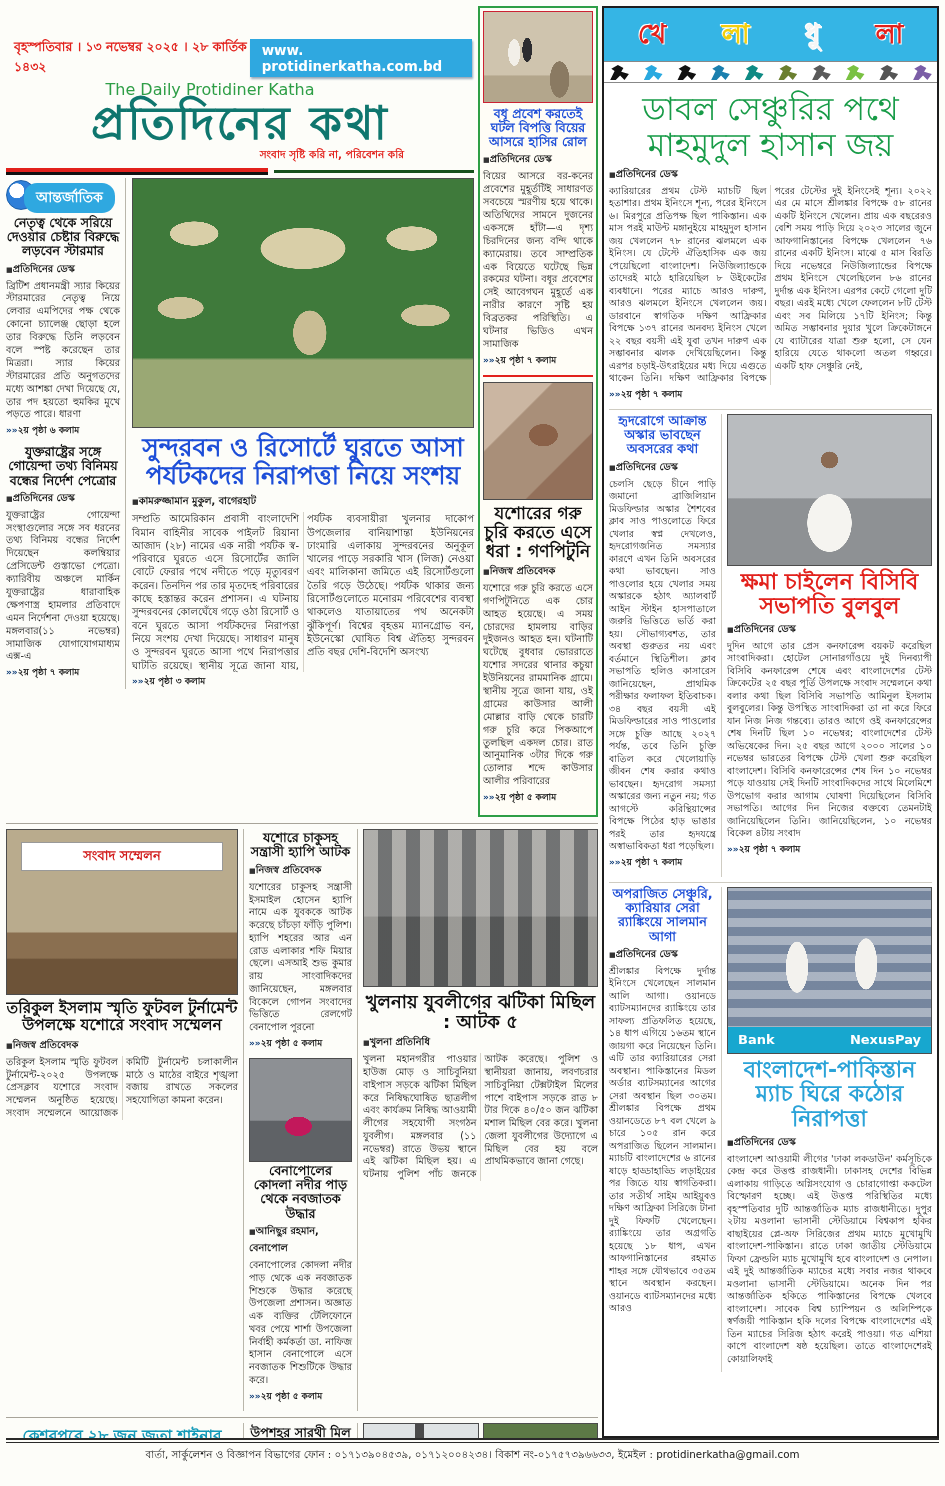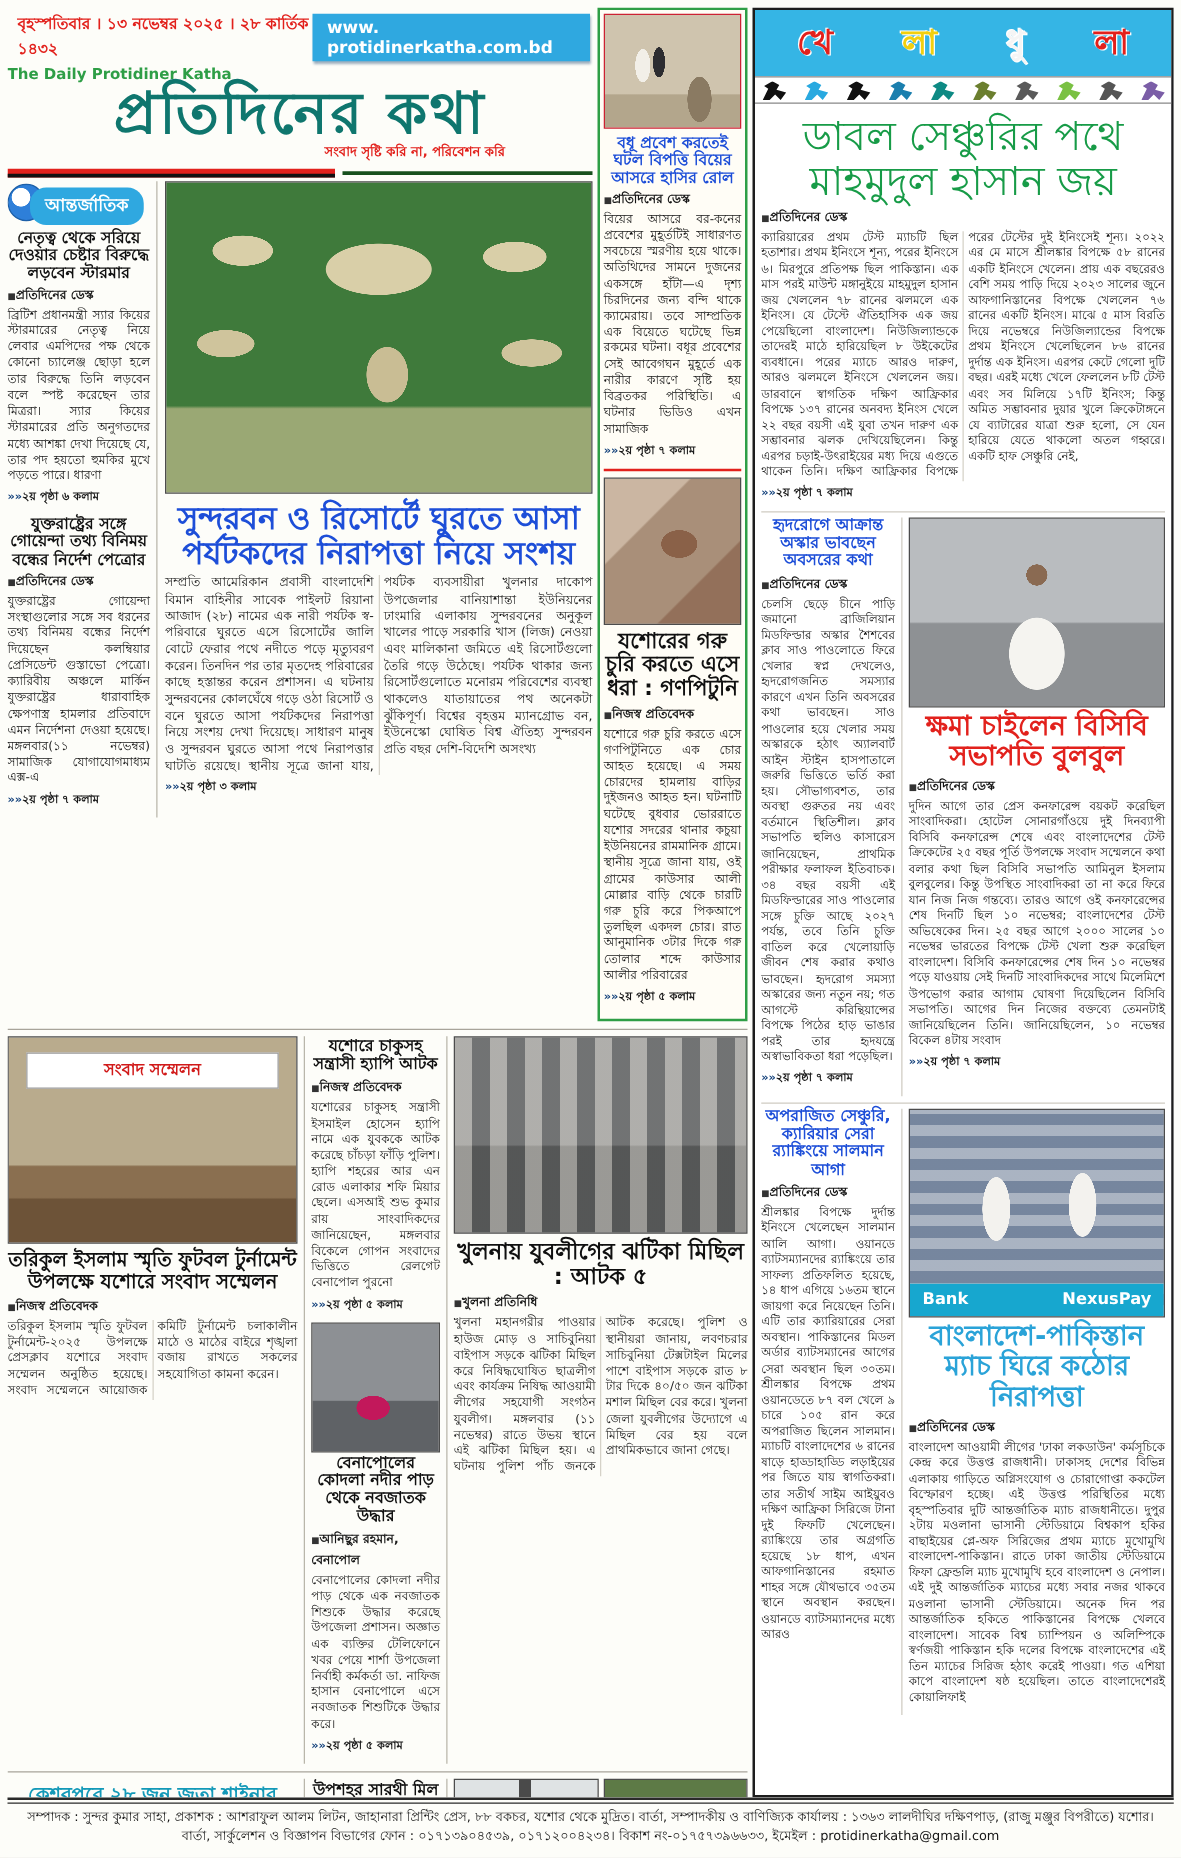--- a/index.html
+++ b/index.html
@@ -17,25 +17,25 @@
   .cols2 { column-count:2; column-gap:8px; column-rule:1px solid #d5d2c8; }
   .cont { font-size:9px; font-weight:bold; margin-top:2px; }
   .cont::before { content:"\00BB\00BB "; color:#14427c; }
   .hl { line-height:1.12; text-align:center; font-weight:800; }
   .hl-red { color:#1d4ed8; }
   .hl-blk { color:#101010; }
   .story { margin-bottom:7px; }
 
   
   .colA { width:468px; }
-  .mast-top { display:flex; align-items:center; justify-content:space-between; padding:4px 2px 0 8px; }
+  .mast-top { display:flex; align-items:center; justify-content:space-between; padding:4px 2px 0 8px;margin-top:28px; }
   .date-strip { color:#e2211c; font-weight:bold; font-size:12.5px; }
   .url-bar { background:#2fa8e0; color:#fff; font-weight:bold; font-size:13.5px; padding:3px 12px; box-shadow:1px 2px 2px #9ab; }
   .logo-wrap { text-align:center; margin-top:2px; }
-  .eng-name { color:#2e9e46; font-size:12px; font-weight:bold; text-align:left; padding-right:60px; }
+  .eng-name { color:#2e9e46; font-size:16px; font-weight:normal; text-align:center; padding-right:60px; }
   .logo { font-size:46px; font-weight:900; color:#0f766e; letter-spacing:2px; line-height:1.05; }
   .tagline { color:#e2211c; font-size:10.5px; font-weight:bold; text-align:right; padding-right:70px; }
   .mast-rule { display:flex; align-items:center; margin:4px 0 3px 0; }
   .rule-red { width:56%; height:7px; background:#e2211c; border-bottom:3px solid #111; }
   .rule-green { flex:1; height:3px; background:#17501d; margin-left:6px; }
 
   .colA-body { display:flex; }
   .intl { width:120px; padding-right:5px; border-right:1px solid #b9b6aa; }
   .badge-wrap { position:relative; margin:2px 0 6px 0; height:30px; }
   .globe { position:absolute; left:0; top:0; width:30px; height:30px; border-radius:50%;
@@ -192,20 +192,21 @@
               <h3 class="hl hl-blk">যুক্তরাষ্ট্রের সঙ্গে গোয়েন্দা তথ্য বিনিময় বন্ধের নির্দেশ পেত্রোর</h3>
               <div class="byline">প্রতিদিনের ডেস্ক</div>
               <p class="body">যুক্তরাষ্ট্রের গোয়েন্দা সংস্থাগুলোর সঙ্গে সব ধরনের তথ্য বিনিময় বন্ধের নির্দেশ দিয়েছেন কলম্বিয়ার প্রেসিডেন্ট গুস্তাভো পেত্রো। ক্যারিবীয় অঞ্চলে মার্কিন যুক্তরাষ্ট্রের ধারাবাহিক ক্ষেপণাস্ত্র হামলার প্রতিবাদে এমন নির্দেশনা দেওয়া হয়েছে। মঙ্গলবার(১১ নভেম্বর) সামাজিক যোগাযোগমাধ্যম এক্স-এ</p>
               <div class="cont">২য় পৃষ্ঠা ৭ কলাম</div>
             </article>
           </aside>
 
           <section class="lead">
             <div class="photo ph-resort"></div>
             <h2 class="hl hl-red">সুন্দরবন ও রিসোর্টে ঘুরতে আসা পর্যটকদের নিরাপত্তা নিয়ে সংশয়</h2>
+            <div class="byline">কামরুজ্জামান মুকুল, বাগেরহাট</div>
             <p class="body cols2">সম্প্রতি আমেরিকান প্রবাসী বাংলাদেশি বিমান বাহিনীর সাবেক পাইলট রিয়ানা আজাদ (২৮) নামের এক নারী পর্যটক স্ব-পরিবারে ঘুরতে এসে রিসোর্টের জালি বোটে ফেরার পথে নদীতে পড়ে মৃত্যুবরণ করেন। তিনদিন পর তার মৃতদেহ পরিবারের কাছে হস্তান্তর করেন প্রশাসন। এ ঘটনায় সুন্দরবনের কোলঘেঁষে গড়ে ওঠা রিসোর্ট ও বনে ঘুরতে আসা পর্যটকদের নিরাপত্তা নিয়ে সংশয় দেখা দিয়েছে। সাধারণ মানুষ ও সুন্দরবন ঘুরতে আসা পথে নিরাপত্তার ঘাটতি রয়েছে। স্থানীয় সূত্রে জানা যায়, পর্যটক ব্যবসায়ীরা খুলনার দাকোপ উপজেলার বানিয়াশান্তা ইউনিয়নের ঢাংমারি এলাকায় সুন্দরবনের অনুকূল খালের পাড়ে সরকারি খাস (লিজ) নেওয়া এবং মালিকানা জমিতে এই রিসোর্টগুলো তৈরি গড়ে উঠেছে। পর্যটক থাকার জন্য রিসোর্টগুলোতে মনোরম পরিবেশের ব্যবস্থা থাকলেও যাতায়াতের পথ অনেকটা ঝুঁকিপূর্ণ। বিশ্বের বৃহত্তম ম্যানগ্রোভ বন, ইউনেস্কো ঘোষিত বিশ্ব ঐতিহ্য সুন্দরবন প্রতি বছর দেশি-বিদেশি অসংখ্য</p>
             <div class="cont">২য় পৃষ্ঠা ৩ কলাম</div>
           </section>
         </div>
       </div>
 
       <aside class="colB">
         <article class="story">
           <div class="photo ph-wedding"></div>
           <h3 class="hl hl-red">বধূ প্রবেশ করতেই ঘটল বিপত্তি বিয়ের আসরে হাসির রোল</h3>
@@ -359,16 +360,15 @@
 
           </article>
         </div>
       </div>
 
     </div>
   </aside>
  </div>
 
  <footer class="footer">
-   <div>সম্পাদক : সুন্দর কুমার সাহা, প্রকাশক : আশরাফুল আলম লিটন, জাহানারা প্রিন্টিং প্রেস, ৮৮ বকচর, যশোর থেকে মুদ্রিত। বার্তা, সম্পাদকীয় ও বাণিজ্যিক কার্যালয় : ১৩৬৩ লালদীঘির দক্ষিণপাড়, (রাজু মঞ্জুর বিপরীতে) যশোর।</div>
    <div>বার্তা, সার্কুলেশন ও বিজ্ঞাপন বিভাগের ফোন : ০১৭১৩৯০৪৫৩৯, ০১৭১২০০৪২৩৪। বিকাশ নং-০১৭৫৭৩৯৬৬৩৩, ইমেইল : protidinerkatha@gmail.com</div>
  </footer>
 </div>
 
 </body></html>

